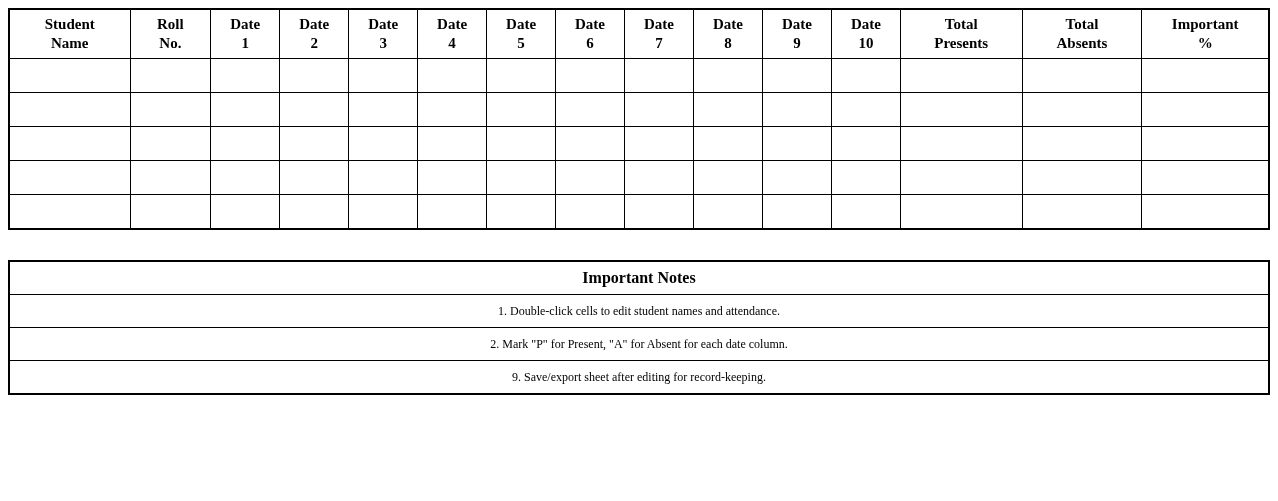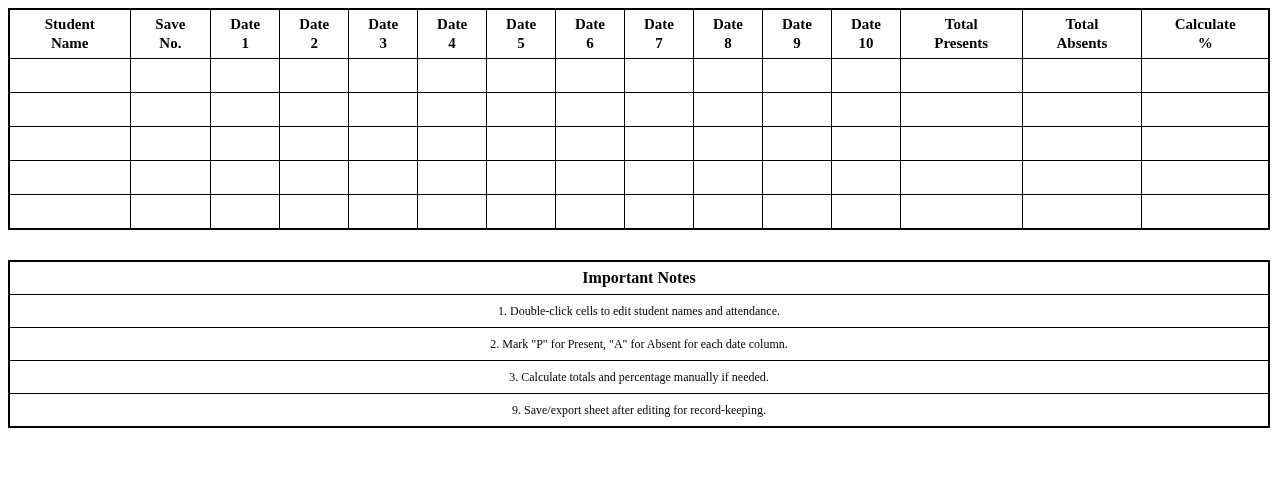--- a/index.html
+++ b/index.html
@@ -67,21 +67,21 @@
     <col class="c-date">
     <col class="c-date">
     <col class="c-tp">
     <col class="c-ta">
     <col class="c-att">
   </colgroup>
   <thead>
     <tr>
       <th>Student
 Name</th>
-      <th>Save
+      <th>Roll
 No.</th>
       <th>Date
 1</th>
       <th>Date
 2</th>
       <th>Date
 3</th>
       <th>Date
 4</th>
       <th>Date
@@ -93,21 +93,21 @@
       <th>Date
 8</th>
       <th>Date
 9</th>
       <th>Date
 10</th>
       <th>Total
 Presents</th>
       <th>Total
 Absents</th>
-      <th>Calculate
+      <th>Important
 %</th>
     </tr>
   </thead>
   <tbody>
       <tr>
         <td></td>
         <td></td>
         <td></td>
         <td></td>
         <td></td>
@@ -200,19 +200,16 @@
     </tr>
   </thead>
   <tbody>
     <tr>
       <td>1. Double-click cells to edit student names and attendance.</td>
     </tr>
     <tr>
       <td>2. Mark "P" for Present, "A" for Absent for each date column.</td>
     </tr>
     <tr>
-      <td>3. Calculate totals and percentage manually if needed.</td>
-    </tr>
-    <tr>
       <td>9. Save/export sheet after editing for record-keeping.</td>
     </tr>
   </tbody>
 </table>
 
 </body></html>

